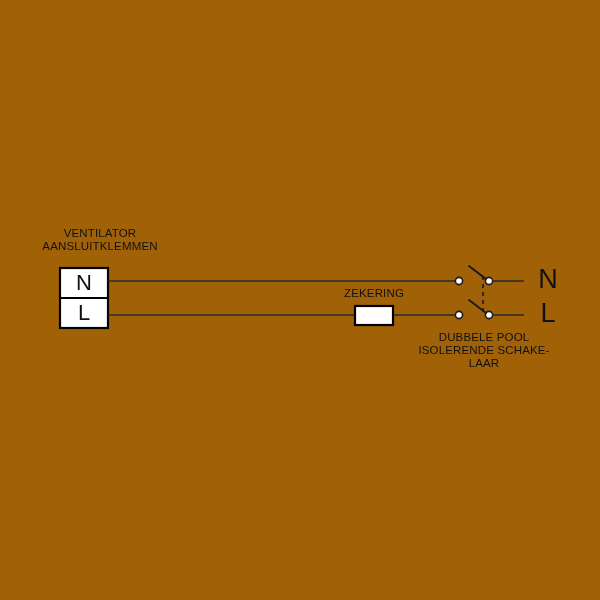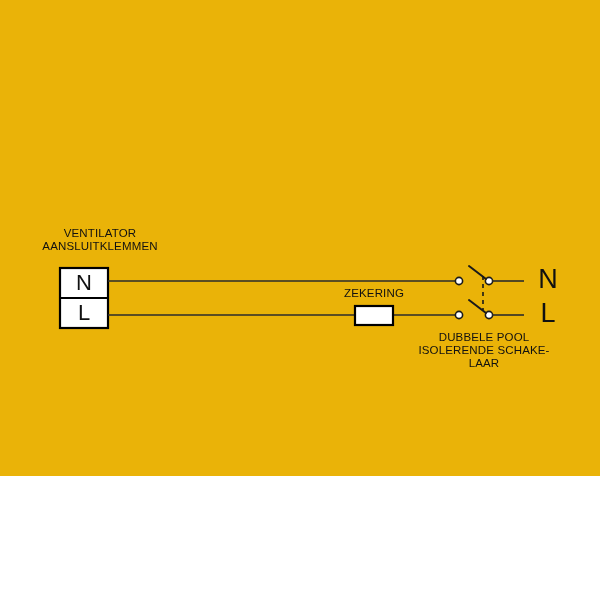--- a/index.html
+++ b/index.html
@@ -11,22 +11,22 @@
   body {
     width: 600px;
     height: 600px;
     overflow: hidden;
     font-family: "Liberation Sans", sans-serif;
     color: #111111;
   }
   #diagram-root {
     position: relative;
     width: 600px;
-    height: 476px;
-    background: #eab308;
+    height: 600px;
+    background: #a16207;
   }
   #diagram-svg {
     position: absolute;
     left: 0;
     top: 0;
     width: 600px;
     height: 600px;
     display: block;
   }
   

